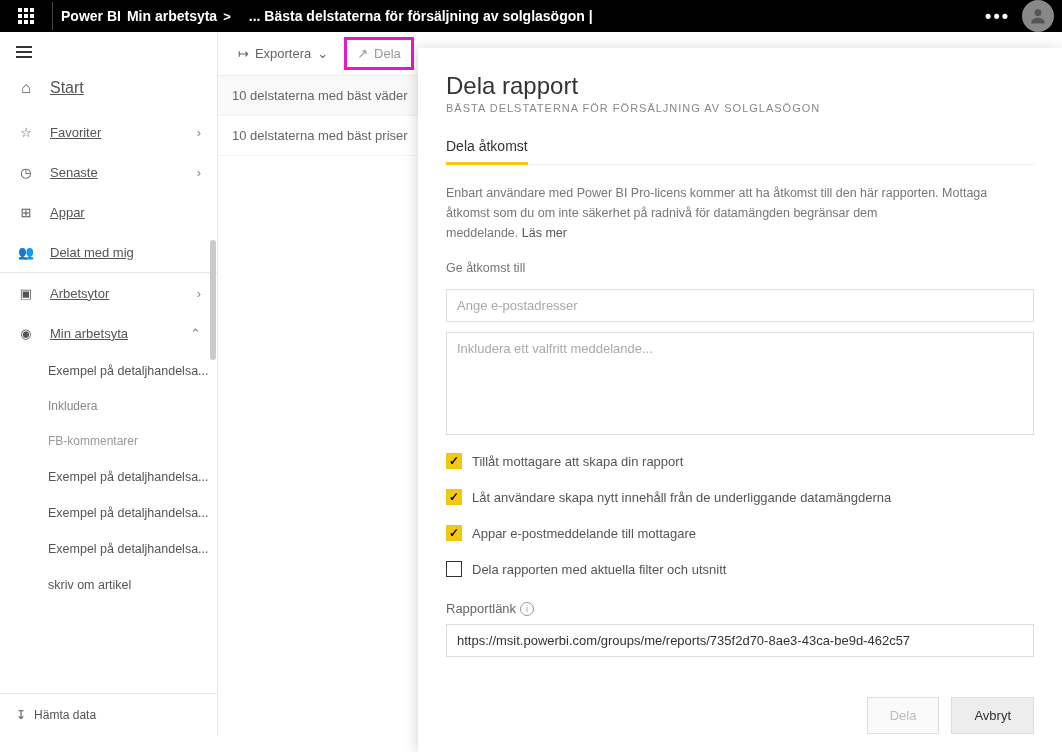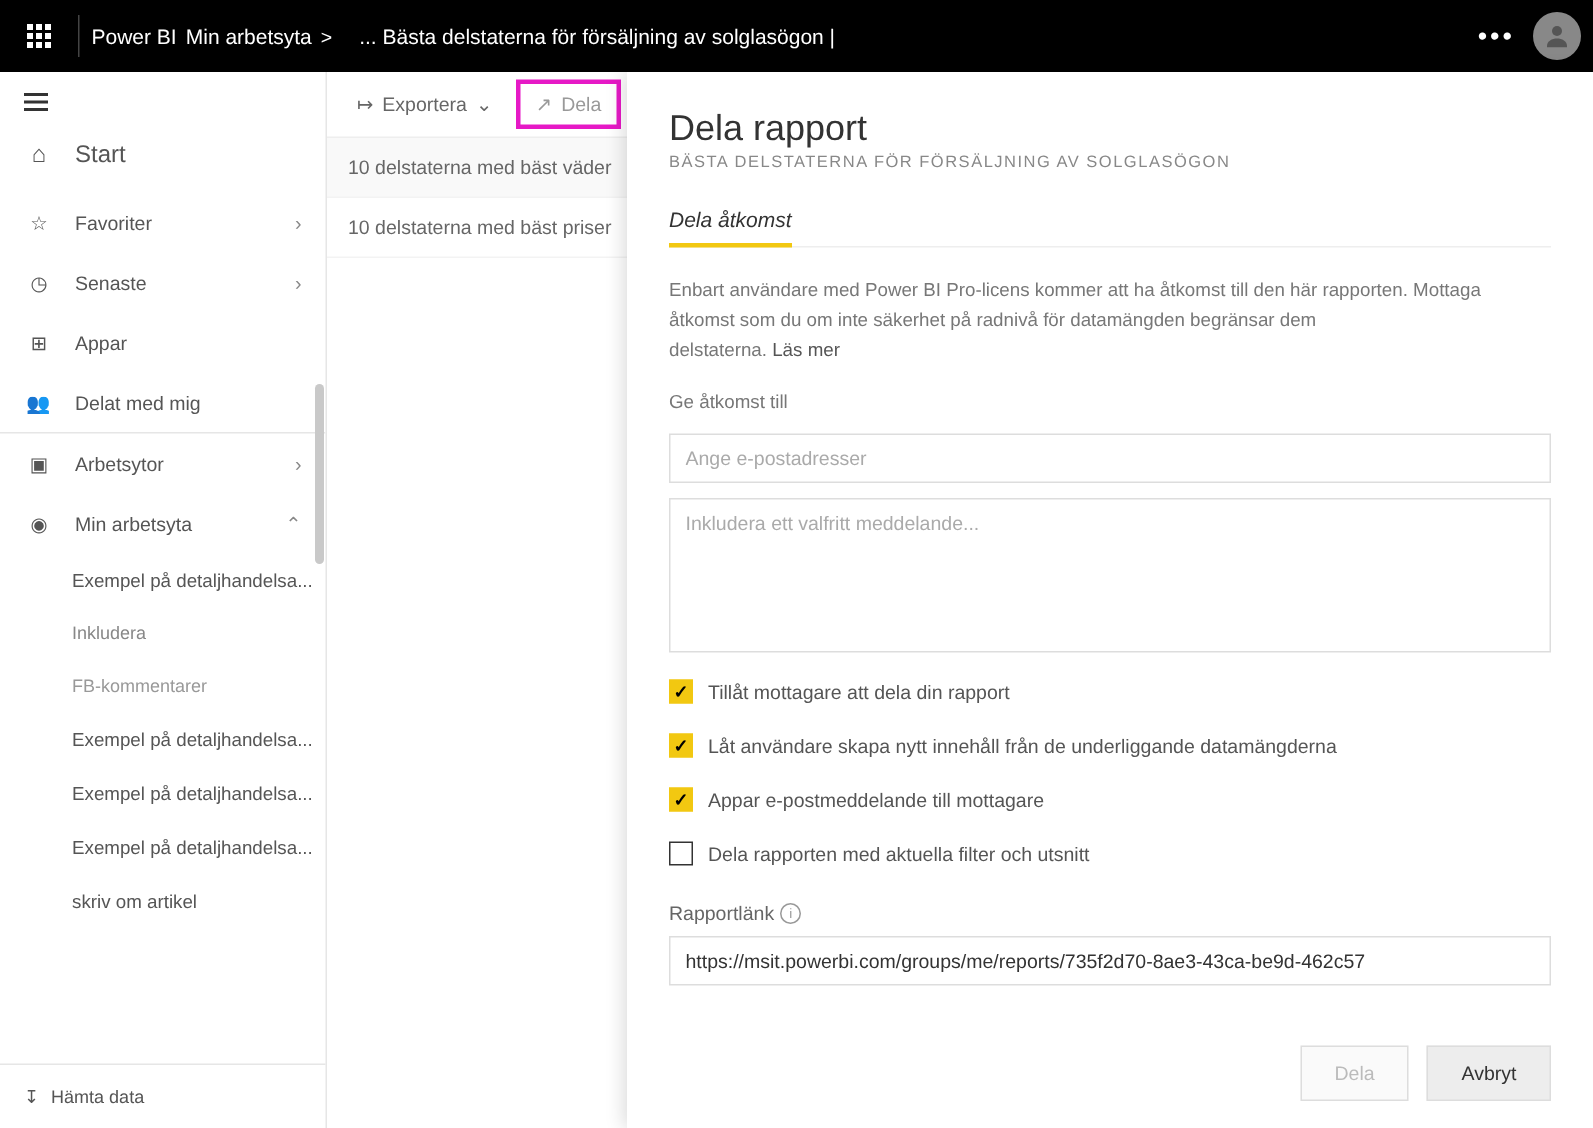--- a/index.html
+++ b/index.html
@@ -1,19 +1,19 @@
 <!DOCTYPE html>
 <html><head>
 <meta charset="utf-8">
 <style>
   * { box-sizing: border-box; margin: 0; padding: 0; }
   body { font-family: "Segoe UI", Arial, sans-serif; font-size: 13px; color: #333; background: #fff; width: 1062px; height: 752px; overflow: hidden; position: relative; }
   
   
-  .top-header { background: #000; color: #fff; height: 48px; display: flex; align-items: center; padding: 0 8px; }
+  .top-header { background: #000; color: #fff; height: 32px; display: flex; align-items: center; padding: 0 8px; font-weight: bold; }
   .waffle { width: 36px; height: 36px; display: flex; align-items: center; justify-content: center; cursor: pointer; }
   .waffle-grid { display: grid; grid-template-columns: repeat(3, 4px); grid-template-rows: repeat(3, 4px); gap: 2px; }
   .waffle-grid span { background: #fff; width: 4px; height: 4px; }
   .divider-v { width: 1px; height: 28px; background: #444; margin: 0 8px; }
   .crumb { color: #fff; font-size: 14px; }
   .crumb-gt { margin: 0 6px; color: #fff; }
   .header-spacer { flex: 1; }
   .more-dots { color: #fff; font-size: 18px; margin-right: 12px; cursor: pointer; letter-spacing: 2px; }
   .avatar { width: 32px; height: 32px; border-radius: 50%; background: #888; display: flex; align-items: center; justify-content: center; }
   .avatar svg { fill: #555; }
@@ -22,21 +22,21 @@
   .main { display: flex; height: calc(752px - 48px); }
   
   
   .sidebar { width: 218px; border-right: 1px solid #e6e6e6; display: flex; flex-direction: column; background: #fff; }
   .hamburger { padding: 14px 16px; cursor: pointer; }
   .hamburger-lines { display: flex; flex-direction: column; gap: 3px; width: 16px; }
   .hamburger-lines span { height: 2px; background: #333; }
   .nav-item { display: flex; align-items: center; padding: 10px 16px; cursor: pointer; position: relative; min-height: 40px; }
   .nav-item.big { font-size: 16px; padding: 6px 16px 14px; }
   .nav-icon { width: 20px; display: flex; justify-content: center; margin-right: 14px; color: #555; }
-  .nav-label { flex: 1; color: #555; }
+  .nav-label { flex: 1; color: #555; text-decoration: underline; }
   .nav-chev { color: #888; }
   .nav-divider { height: 1px; background: #e6e6e6; margin: 0; }
   
   .sub-tree { padding-left: 0; }
   .sub-item { padding: 10px 14px 10px 48px; font-size: 12.5px; color: #555; cursor: pointer; white-space: nowrap; overflow: hidden; text-overflow: ellipsis; min-height: 36px; display: flex; align-items: center; }
   .sub-header { padding: 10px 14px 10px 48px; font-size: 12px; color: #888; }
   .sub-item.active { background: #fff; position: relative; }
   .sub-item.active::before { content:''; position:absolute; left:0; top:0; bottom:0; width:3px; background:#333; }
   .sidebar-scroll { flex:1; overflow-y: auto; position: relative; }
   .fake-scrollbar { position:absolute; right:1px; top:168px; width:6px; height:120px; background:#c9c9c9; border-radius:3px; }
@@ -50,21 +50,21 @@
   
   .page-list { padding: 0; }
   .page-row { padding: 12px 14px; color: #666; font-size: 13px; border-bottom: 1px solid #f3f3f3; cursor:pointer; }
   .page-row:first-child { background:#f9f9f9; }
   
   
   .share-panel { position: absolute; top: 48px; right: 0; bottom: 0; width: 644px; background: #fff; box-shadow: -2px 0 12px rgba(0,0,0,0.15); display:flex; flex-direction: column; padding: 24px 28px 18px; }
   .sp-title { font-size: 24px; font-weight: 400; color: #333; margin-bottom: 2px; }
   .sp-sub { font-size: 11px; letter-spacing: 1px; color: #888; text-transform: uppercase; margin-bottom: 18px; }
   .sp-tab-row { display:flex; border-bottom: 1px solid #eee; margin-bottom: 18px; }
-  .sp-tab { padding: 6px 0 10px; font-size: 14px; color:#333; position:relative; cursor:pointer;font-style:italic; }
+  .sp-tab { padding: 6px 0 10px; font-size: 14px; color:#333; position:relative; cursor:pointer; }
   .sp-tab.active::after { content:''; position:absolute; left:0; right:0; bottom:-1px; height:3px; background:#f2c811; }
   .sp-desc { font-size: 12.5px; color: #777; line-height: 1.6; margin-bottom: 4px; }
   .sp-desc a { color: #555; text-decoration: none; }
   .sp-label { font-size: 12.5px; color: #777; margin: 14px 0 14px; }
   .sp-input { width: 100%; border: 1px solid #ddd; padding: 8px 10px; font-size: 13px; color:#333; font-family: inherit; }
   .sp-input::placeholder { color: #aaa; }
   .sp-msg { width:100%; height: 150px; border: 1px solid #ddd; padding: 8px 10px; font-size: 13px; font-family: inherit; resize: none; margin-top: 10px; }
   .sp-msg::placeholder { color:#aaa; }
   
   .sp-check-row { display:flex; align-items:center; gap: 10px; margin: 10px 0; }
@@ -200,30 +200,30 @@
 
 <div class="share-panel">
   <div class="sp-title">Dela rapport</div>
   <div class="sp-sub">BÄSTA DELSTATERNA FÖR FÖRSÄLJNING AV SOLGLASÖGON</div>
   <div class="sp-tab-row">
     <div class="sp-tab active">Dela åtkomst</div>
   </div>
   <div class="sp-desc">
     <span>Enbart användare med Power BI Pro-licens kommer att ha åtkomst till den här rapporten. Mottaga</span><br>
     <span>åtkomst som du om inte säkerhet på radnivå för datamängden begränsar dem</span><br>
-    <span>delstaterna. </span><a href="#">Läs mer</a>
+    <span>meddelande. </span><a href="#">Läs mer</a>
   </div>
   <div class="sp-label">Ge åtkomst till</div>
   <input class="sp-input" placeholder="Ange e-postadresser" style="">
   <textarea class="sp-msg" placeholder="Inkludera ett valfritt meddelande..." style=""></textarea>
 
   <div style="height:12px"></div>
   <div class="sp-check-row">
     <div class="sp-checkbox checked"></div>
-    <span class="sp-check-label">Tillåt mottagare att dela din rapport</span>
+    <span class="sp-check-label">Tillåt mottagare att skapa din rapport</span>
   </div>
   <div class="sp-check-row">
     <div class="sp-checkbox checked"></div>
     <span class="sp-check-label">Låt användare skapa nytt innehåll från de underliggande datamängderna</span>
   </div>
   <div class="sp-check-row">
     <div class="sp-checkbox checked"></div>
     <span class="sp-check-label">Appar e-postmeddelande till mottagare</span>
   </div>
   <div class="sp-check-row">

